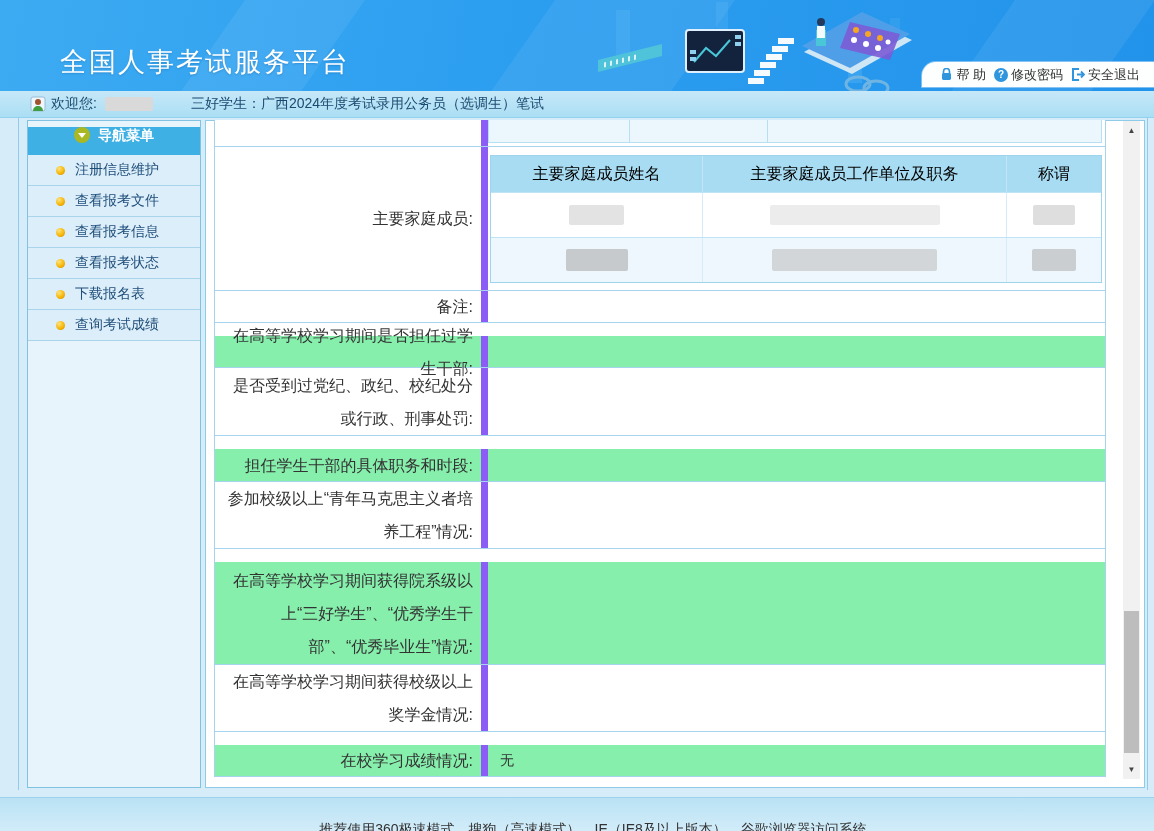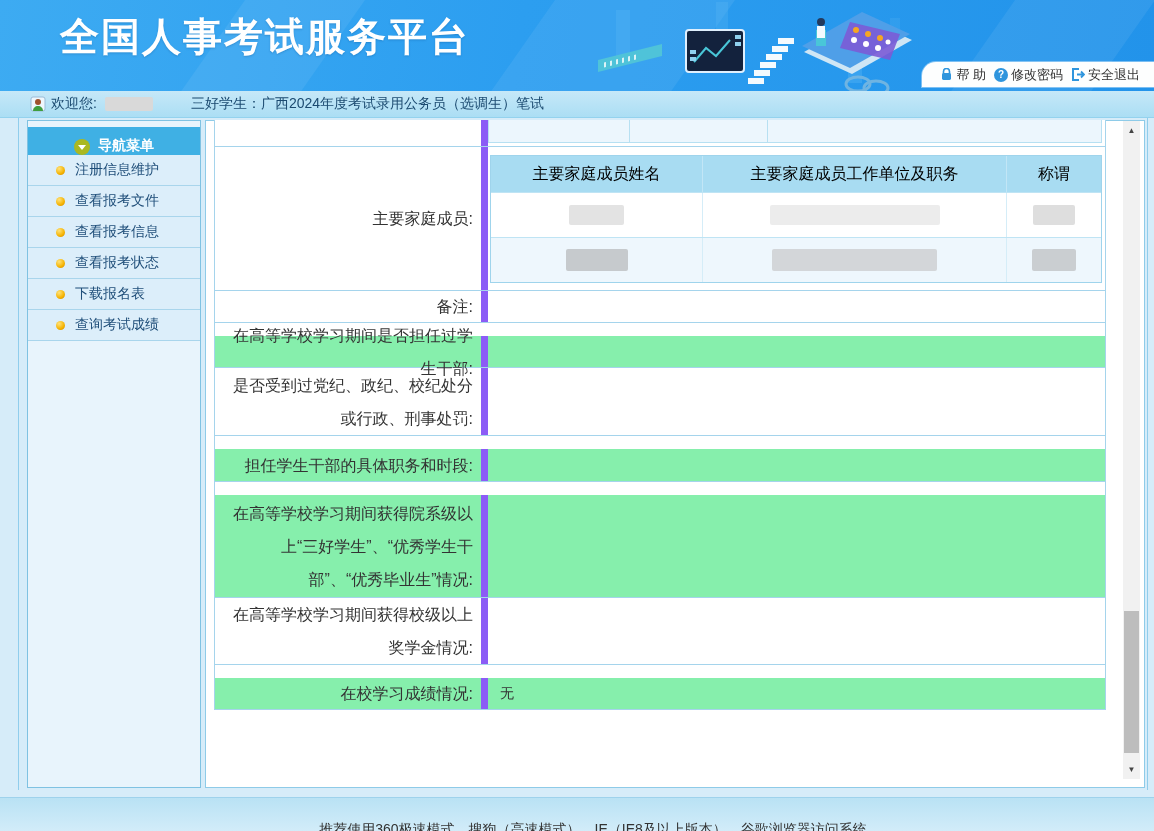--- a/index.html
+++ b/index.html
@@ -12,21 +12,21 @@
   .header {
     position:absolute; left:0; top:0; width:1154px; height:91px;
     background:linear-gradient(100deg,#3dabf2 0%,#2c9ef0 45%,#2293ea 100%);
     overflow:hidden;
   }
   .header .streak { position:absolute; background:rgba(255,255,255,0.07); transform:skewX(-35deg); }
   .s1 { left:210px; top:-20px; width:120px; height:140px; }
   .s2 { left:520px; top:-20px; width:180px; height:140px; background:rgba(255,255,255,0.05); }
   .s3 { left:980px; top:-20px; width:140px; height:140px; background:rgba(255,255,255,0.06); }
   .site-title {
-    position:absolute; left:60px; top:10px; font-size:39px; font-weight:bold;
+    position:absolute; left:60px; top:44px; font-size:27px; font-weight:normal;
     color:#fff; letter-spacing:2px; text-shadow:0 1px 2px rgba(0,60,120,.25);
   }
   .illustration { position:absolute; left:598px; top:0; }
   .utilbar {
     position:absolute; right:0; top:62px; height:25px; width:232px;
     background:#fdfefe; border-radius:14px 0 0 0;
     display:flex; align-items:center; justify-content:flex-end;
     padding-right:14px; gap:8px; font-size:13px; color:#333;
     box-shadow:0 0 0 1px rgba(255,255,255,.4);
   }
@@ -48,21 +48,21 @@
   .main { position:absolute; left:0; top:118px; width:1154px; height:679px; background:#d6ecf9; }
   .vline { position:absolute; top:0; width:1px; height:672px; background:#90cdec; }
   .vline.left { left:18px; } .vline.right { left:1147px; }
   
   .sidebar {
     position:absolute; left:27px; top:2px; width:174px; height:668px;
     background:#e8f4fc; border:1px solid #7fc2e2;
   }
   .nav-head {
     margin:6px 0 0 0; height:28px; background:#3fb0e4; color:#fff; font-weight:bold;
-    font-size:14px; display:flex; align-items:flex-end; justify-content:center; gap:8px; cursor:pointer;
+    font-size:14px; display:flex; align-items:flex-start; justify-content:center; gap:8px; cursor:pointer;
   }
   .nav-head .circ {
     width:16px; height:16px; border-radius:50%; background:#aab821;
     display:inline-flex; align-items:center; justify-content:center;
   }
   .nav-head .circ:after { content:""; border:4px solid transparent; border-top:5px solid #fff; margin-top:4px; }
   .menu-item {
     height:31px; background:#dceefa; border-bottom:1px solid #a9d5ec;
     display:flex; align-items:center; font-size:14px; color:#1f4e79; cursor:pointer;
   }
@@ -348,20 +348,26 @@
         <div class="fv"></div>
       </div>
 
       <div class="frow alt h33">
         <div class="fl">
             <span>担任学生干部的具体职务和时段:</span>
           </div>
         <div class="fv"></div>
       </div>
 
+      <div class="frow h67">
+        <div class="fl">
+            <span>参加校级以上“青年马克思主义者培养工程”情况:</span>
+          </div>
+        <div class="fv"></div>
+      </div>
 
       <div class="frow alt h103">
         <div class="fl">
             <span>在高等学校学习期间获得院系级以上“三好学生”、“优秀学生干部”、“优秀毕业生”情况:</span>
           </div>
         <div class="fv"></div>
       </div>
 
       <div class="frow h67">
         <div class="fl">

